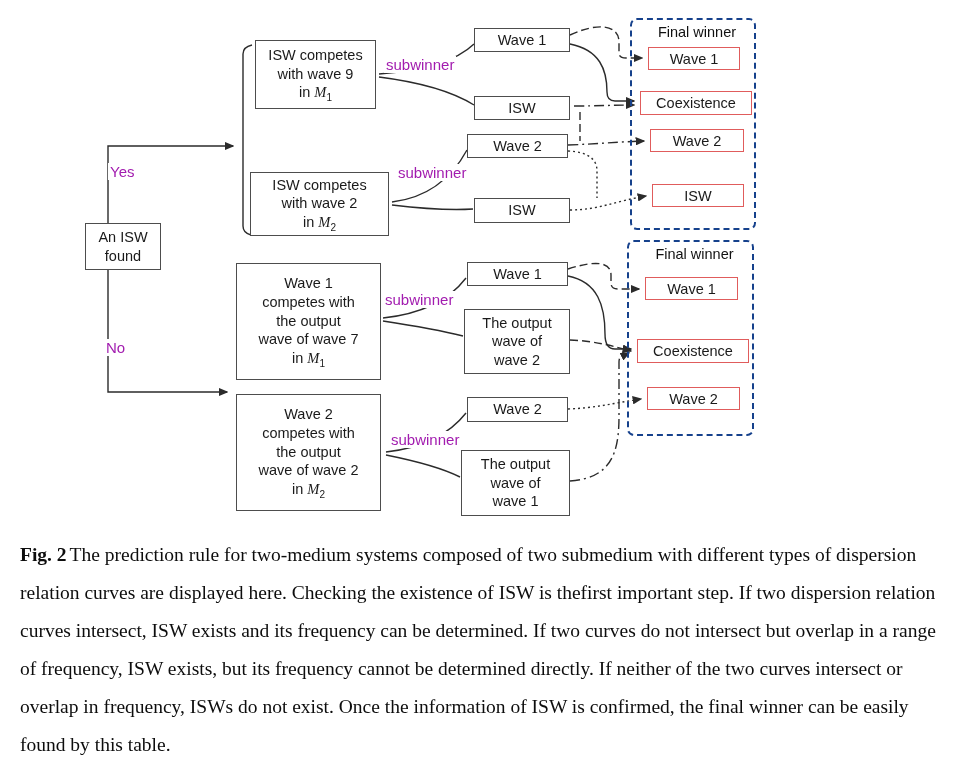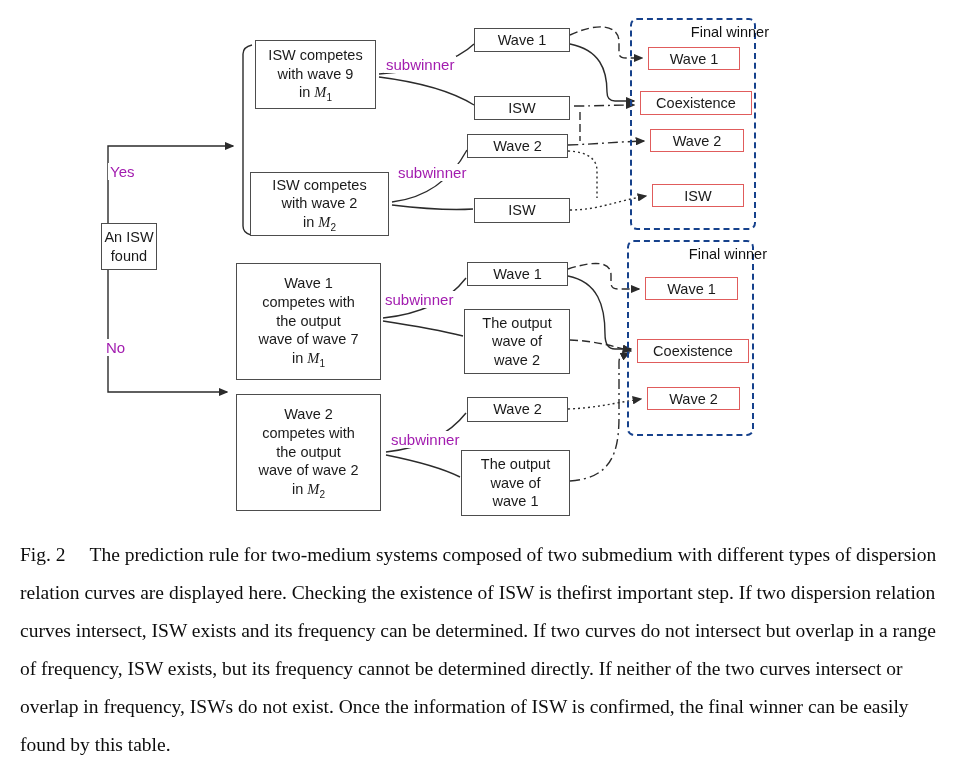--- a/index.html
+++ b/index.html
@@ -10,31 +10,31 @@
   .wires { position:absolute; left:0; top:0; width:980px; height:530px; }
   .node {
     position:absolute; background:#ffffff; border:1px solid #4d4d4d;
     display:flex; flex-direction:column; align-items:center; justify-content:center;
     font-size:14.5px; color:#1a1a1a; line-height:1.28; text-align:center;
   }
   .mvar { font-family:"Liberation Serif",serif; font-style:italic; }
   .node sub { font-size:10px; line-height:1; }
   .lbl { position:absolute; font-size:15px; color:#a21caf; background:#ffffff; padding:0 2px; }
   .panel { position:absolute; border:2px dashed #16418c; border-radius:7px; background:transparent; }
-  .panel-title { position:absolute; left:15px; top:4px; width:100%; text-align:right; font-size:14.5px; color:#111111; }
+  .panel-title { position:absolute; left:4px; top:4px; width:100%; text-align:center; font-size:14.5px; color:#111111; }
   .rnode {
     position:absolute; background:#ffffff; border:1.5px solid #e05c5c;
     display:flex; align-items:center; justify-content:center;
     font-size:14.5px; color:#1a1a1a;
   }
   .caption {
     position:absolute; left:20px; top:536px; width:924px;
     font-family:"Liberation Serif",serif; font-size:19.5px; line-height:38px; color:#0d0d0d;
   }
-  .cap-label { font-weight:normal; margin-right:24px; }
+  .cap-label { font-weight:bold; margin-right:3px; }
 </style>
 </head>
 <body>
 
 <div class="page">
 
   <div class="diagram">
 
     <svg class="wires" viewBox="0 0 980 530">
       <defs>
@@ -72,21 +72,21 @@
 
       <g fill="none" stroke="#2b2b2b" stroke-width="1.4">
         <path d="M 568,269 C 596,260 611,262 611,275 L 611,283 Q 611,289 618,289 L 639,289" stroke-dasharray="8 4" marker-end="url(#arr)"></path>
         <path d="M 568,276 C 598,282 605,306 605,334 Q 605,349 615,349 L 631,349" marker-end="url(#arr)"></path>
         <path d="M 570,340 C 596,341 612,346 631,351" stroke-dasharray="8 4" marker-end="url(#arr)"></path>
         <path d="M 568,409 C 596,408 614,403 641,399" stroke-dasharray="2 3" marker-end="url(#arr)"></path>
         <path d="M 570,481 C 612,478 619,452 619,416 L 619,362 Q 619,354 627,354 L 629,353" stroke-dasharray="10 4 2 4" marker-end="url(#arr)"></path>
       </g>
     </svg>
 
-    <div class="node" style="left:101px;top:223px;width:56px;height:47px">
+    <div class="node" style="left:85px;top:223px;width:76px;height:47px">
       <div>An ISW</div>
       <div>found</div>
     </div>
 
     <div class="lbl" style="left:108px;top:163px">Yes</div>
     <div class="lbl" style="left:104px;top:339px">No</div>
 
     <div class="node" style="left:255px;top:40px;width:121px;height:69px">
       <div>ISW competes</div>
       <div>with wave 9</div>

